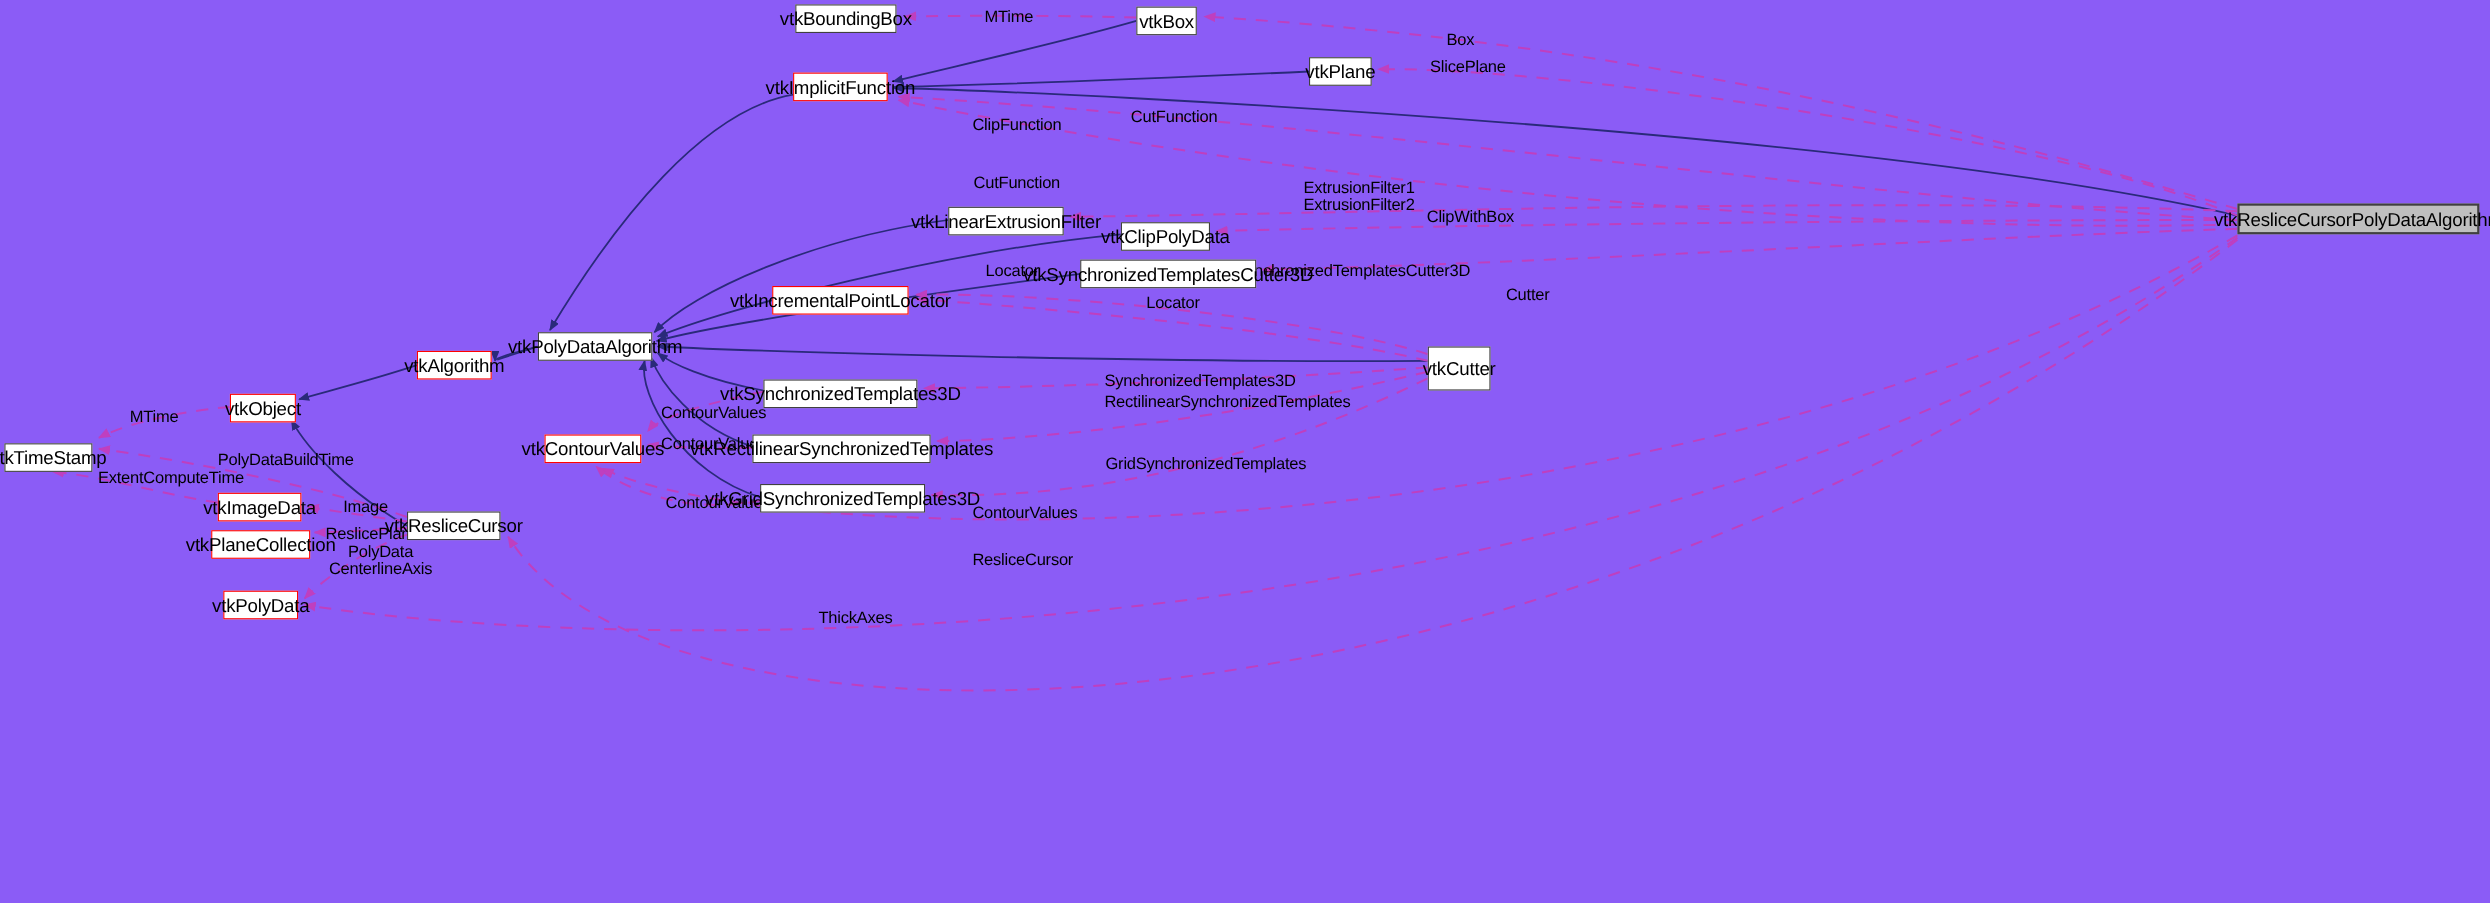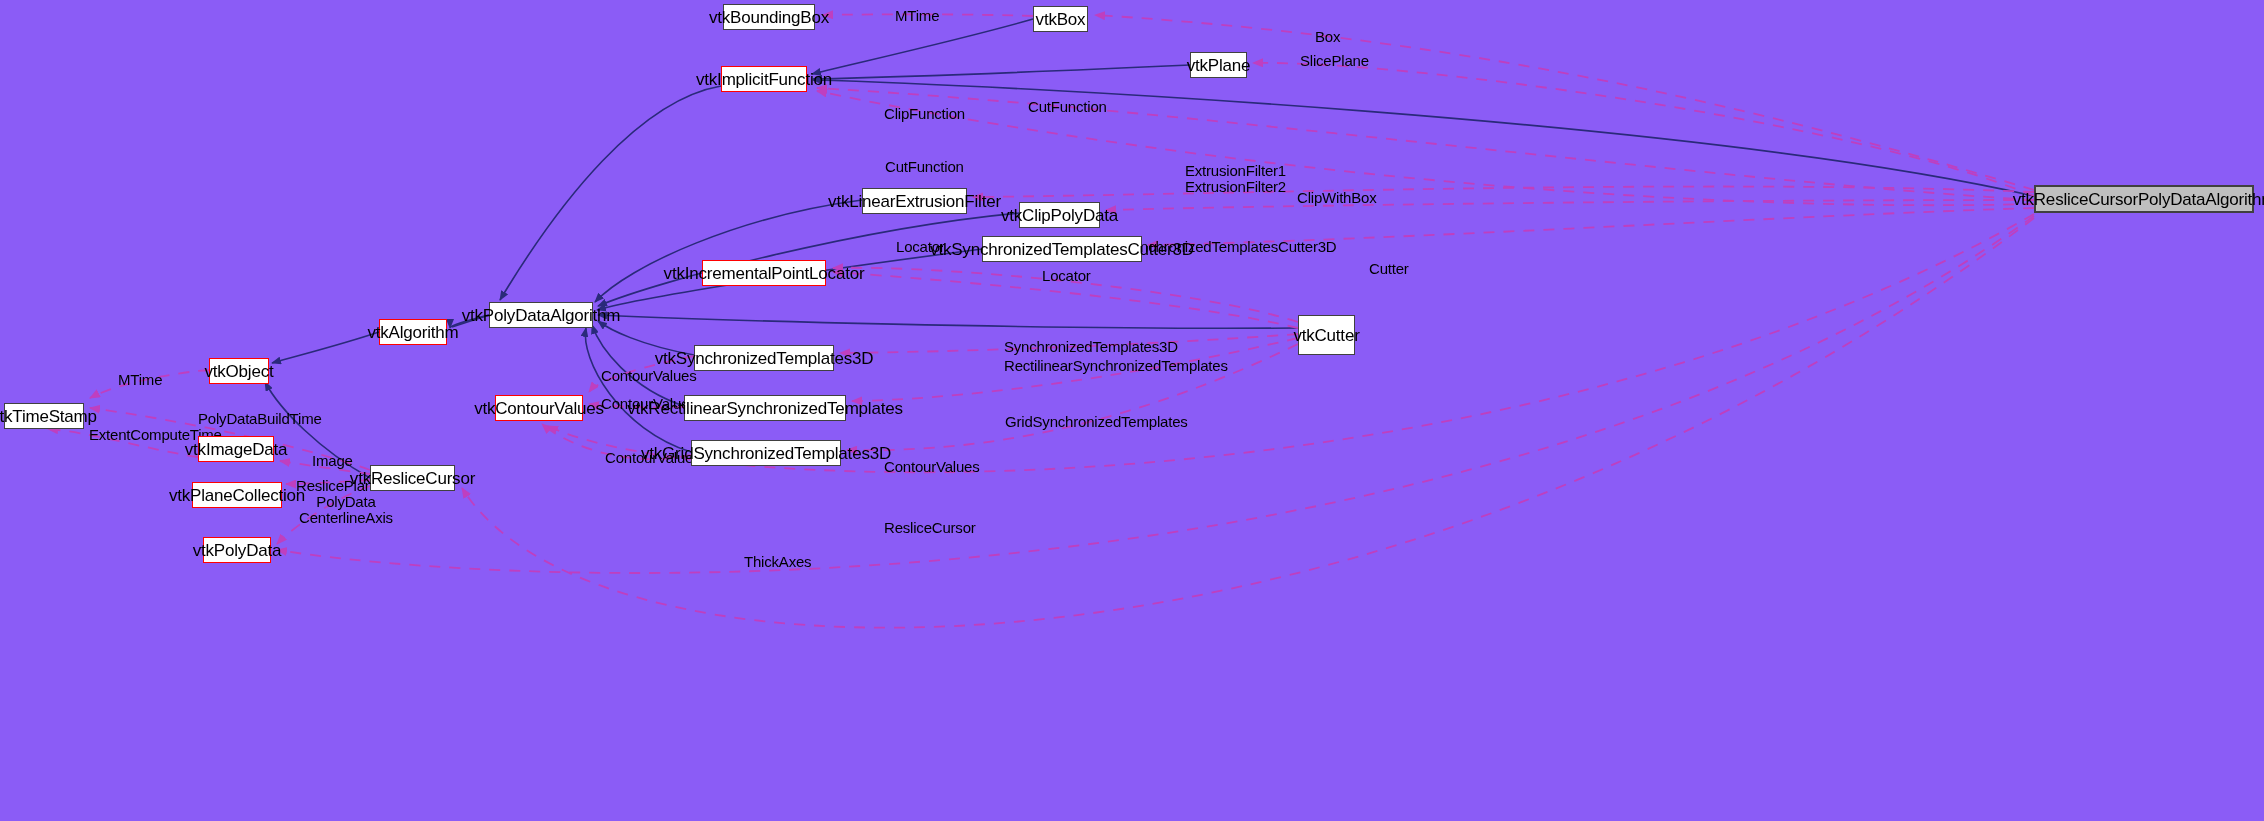--- a/index.html
+++ b/index.html
@@ -170,21 +170,21 @@
   </div>
   <div class="node red" style="left:495px;top:395px;width:88px;height:26px;">
     <span>vtkContourValues</span>
   </div>
   <div class="node" style="left:684px;top:395px;width:162px;height:26px;">
     <span>vtkRectilinearSynchronizedTemplates</span>
   </div>
   <div class="node" style="left:691px;top:440px;width:150px;height:26px;">
     <span>vtkGridSynchronizedTemplates3D</span>
   </div>
-  <div class="node red" style="left:198px;top:436px;width:76px;height:26px;">
+  <div class="node red" style="left:198px;top:448px;width:76px;height:26px;">
     <span>vtkImageData</span>
   </div>
   <div class="node" style="left:370px;top:465px;width:85px;height:26px;">
     <span>vtkResliceCursor</span>
   </div>
   <div class="node red" style="left:192px;top:482px;width:90px;height:26px;">
     <span>vtkPlaneCollection</span>
   </div>
   <div class="node red" style="left:203px;top:537px;width:68px;height:26px;">
     <span>vtkPolyData</span>
@@ -210,16 +210,16 @@
   <div class="edge-label" style="left:601px;top:396px;">ContourValues</div>
   <div class="edge-label" style="left:198px;top:411px;">PolyDataBuildTime</div>
   <div class="edge-label" style="left:1005px;top:414px;">GridSynchronizedTemplates</div>
   <div class="edge-label" style="left:89px;top:427px;">ExtentComputeTime</div>
   <div class="edge-label" style="left:605px;top:450px;">ContourValues</div>
   <div class="edge-label" style="left:312px;top:453px;">Image</div>
   <div class="edge-label" style="left:884px;top:459px;">ContourValues</div>
   <div class="edge-label" style="left:296px;top:478px;">ReslicePlanes</div>
   <div class="edge-label" style="left:299px;top:494px;text-align:center;">PolyData
 CenterlineAxis</div>
-  <div class="edge-label" style="left:884px;top:520px;">ResliceCursor</div>
+  <div class="edge-label" style="left:884px;top:502px;">ResliceCursor</div>
   <div class="edge-label" style="left:744px;top:554px;">ThickAxes</div>
 
 </div>
 
 </body></html>

